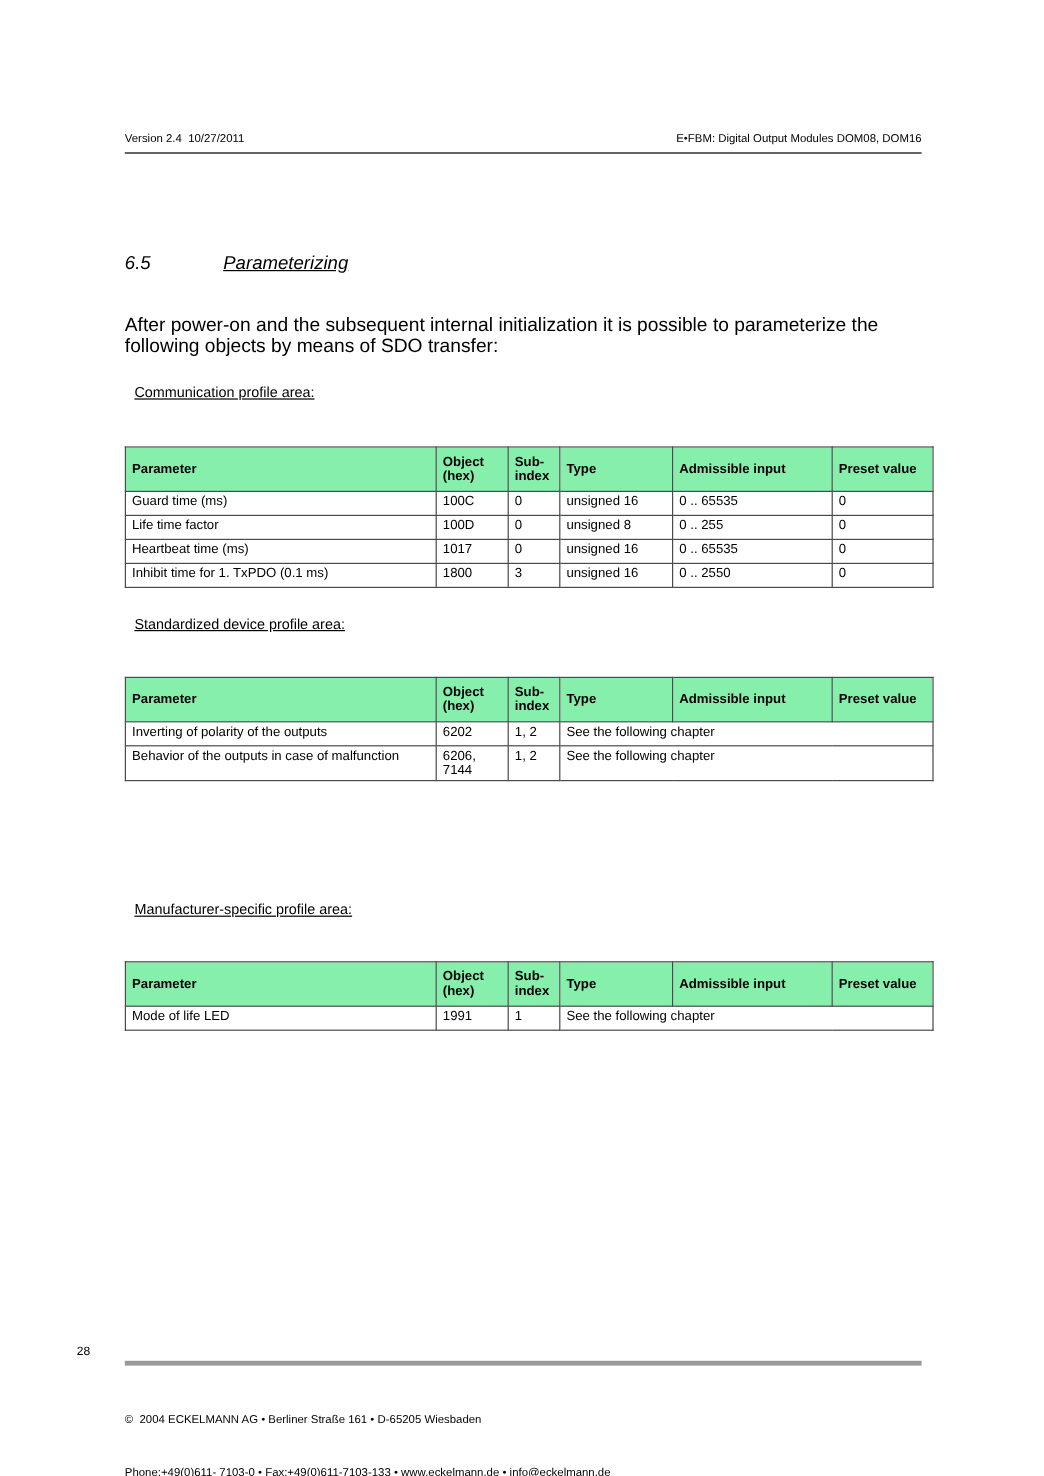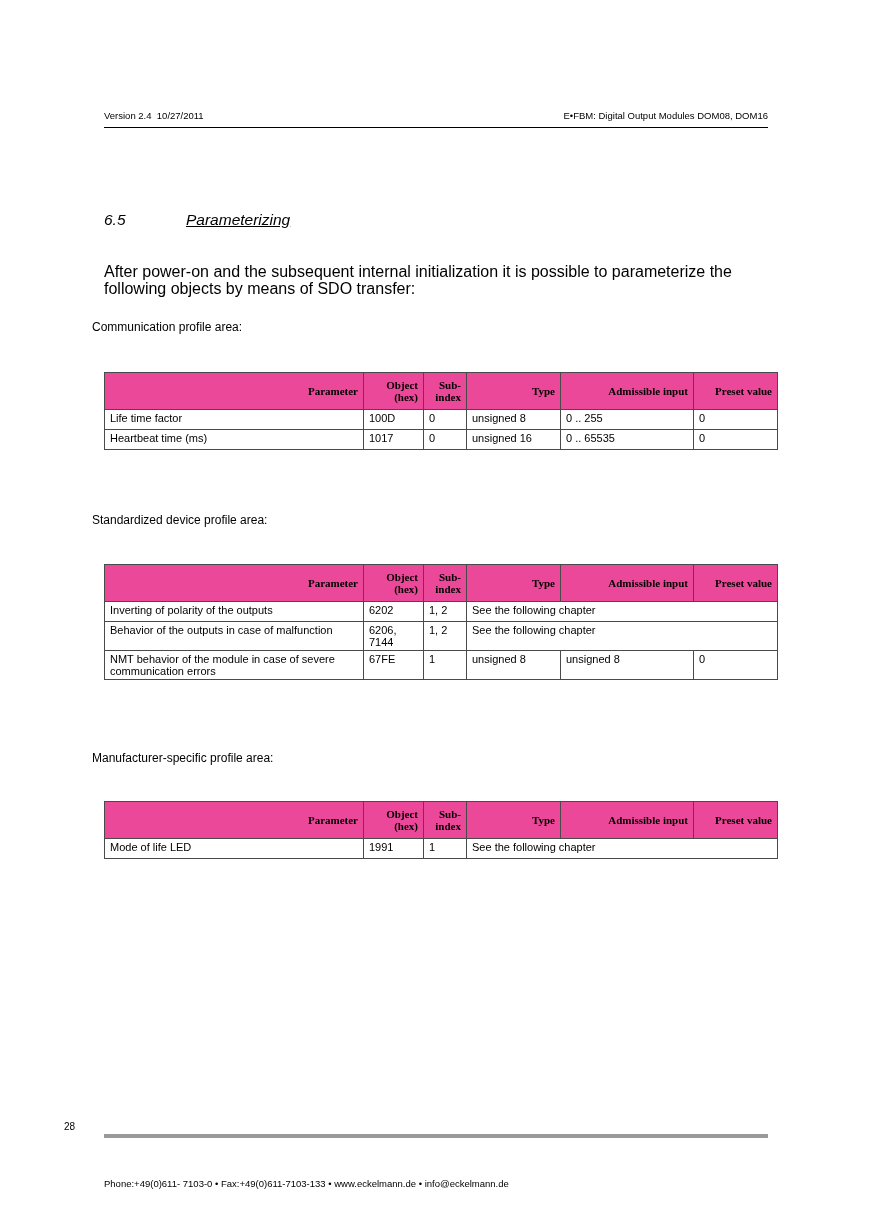--- a/index.html
+++ b/index.html
@@ -28,22 +28,22 @@
   .section-heading { top: 211px; left: 104px; font-size: 15.5px; font-style: italic; }
   .sec-num { display: inline-block; width: 82px; }
   .sec-title { text-decoration: underline; }
 
   .intro {
     top: 247px; left: 104px; width: 652px;
     font-size: 16px; line-height: 17px;
   }
 
   .subheading {
-    left: 92px; font-size: 12px; font-weight: normal;
-    margin: 0;
+    left: 112px; font-size: 12px; font-weight: normal;
+    text-decoration: underline; margin: 0;
   }
   #sub-comm { top: 320px; }
   #sub-std  { top: 513px; }
   #sub-man  { top: 751px; }
 
   
   .param-table {
     left: 104px; width: 673px;
     border-collapse: collapse; table-layout: fixed;
     font-size: 11px;
@@ -53,26 +53,25 @@
   #table-man  { top: 801px; }
 
   .param-table th, .param-table td {
     border: 1px solid #4a4a4a;
     padding: 2px 5px;
     vertical-align: top;
     text-align: left;
     overflow: hidden;
   }
   .param-table th {
-    background: #ec4899;
-    text-align: right;
+    background: #86efac;
+    text-align: left;
     vertical-align: middle;
     font-weight: bold;
     height: 32px;
-    font-family: Liberation Serif, serif;
   }
   .param-table td { height: 15px; }
   .pre { white-space: pre-line; }
   .center { text-align: center; }
 
   
   .footer-rule { top: 1134px; left: 104px; width: 664px; height: 3.5px; background: #9a9a9a; }
   .page-number { top: 1121px; left: 64px; font-size: 10px; }
   .footer-text { top: 1148px; left: 104px; font-size: 9.5px; line-height: 14.5px; white-space: pre; }
 </style>
@@ -109,33 +108,49 @@
 (hex)</th>
       <th class="pre">Sub-
 index</th>
       <th>Type</th>
       <th>Admissible input</th>
       <th>Preset value</th>
     </tr>
   </thead>
   <tbody>
     <tr>
+      <td>Guard time (ms)</td>
+      <td>100C</td>
+      <td>0</td>
+      <td>unsigned 16</td>
+      <td>0 .. 65535</td>
+      <td>0</td>
+    </tr>
+    <tr>
       <td>Life time factor</td>
       <td>100D</td>
       <td>0</td>
       <td>unsigned 8</td>
       <td>0 .. 255</td>
       <td>0</td>
     </tr>
     <tr>
       <td>Heartbeat time (ms)</td>
       <td>1017</td>
       <td>0</td>
       <td>unsigned 16</td>
       <td>0 .. 65535</td>
+      <td>0</td>
+    </tr>
+    <tr>
+      <td>Inhibit time for 1. TxPDO (0.1 ms)</td>
+      <td>1800</td>
+      <td>3</td>
+      <td>unsigned 16</td>
+      <td>0 .. 2550</td>
       <td>0</td>
     </tr>
   </tbody>
 </table>
 
 <h3 id="sub-std" class="abs subheading">Standardized device profile area:</h3>
 
 <table id="table-std" class="abs param-table">
   <colgroup>
     <col style="width:259px">
@@ -164,28 +179,20 @@
       <td>1, 2</td>
       <td class="center" colspan="3">See the following chapter</td>
     </tr>
     <tr>
       <td>Behavior of the outputs in case of malfunction</td>
       <td class="pre">6206,
 7144</td>
       <td>1, 2</td>
       <td class="center" colspan="3">See the following chapter</td>
     </tr>
-    <tr>
-      <td>NMT behavior of the module in case of severe communication errors</td>
-      <td>67FE</td>
-      <td>1</td>
-      <td>unsigned 8</td>
-      <td>unsigned 8</td>
-      <td>0</td>
-    </tr>
   </tbody>
 </table>
 
 <h3 id="sub-man" class="abs subheading">Manufacturer-specific profile area:</h3>
 
 <table id="table-man" class="abs param-table">
   <colgroup>
     <col style="width:259px">
       <col style="width:60px">
       <col style="width:43px">
@@ -211,14 +218,15 @@
       <td>1991</td>
       <td>1</td>
       <td class="center" colspan="3">See the following chapter</td>
     </tr>
   </tbody>
 </table>
 
 <div class="abs footer-rule"></div>
 <div class="abs page-number">28</div>
 <div class="abs footer-text">
+  <div>©  2004 ECKELMANN AG • Berliner Straße 161 • D-65205 Wiesbaden</div>
   <div>Phone:+49(0)611- 7103-0 • Fax:+49(0)611-7103-133 • www.eckelmann.de • info@eckelmann.de</div>
 </div>
 
 </body></html>

